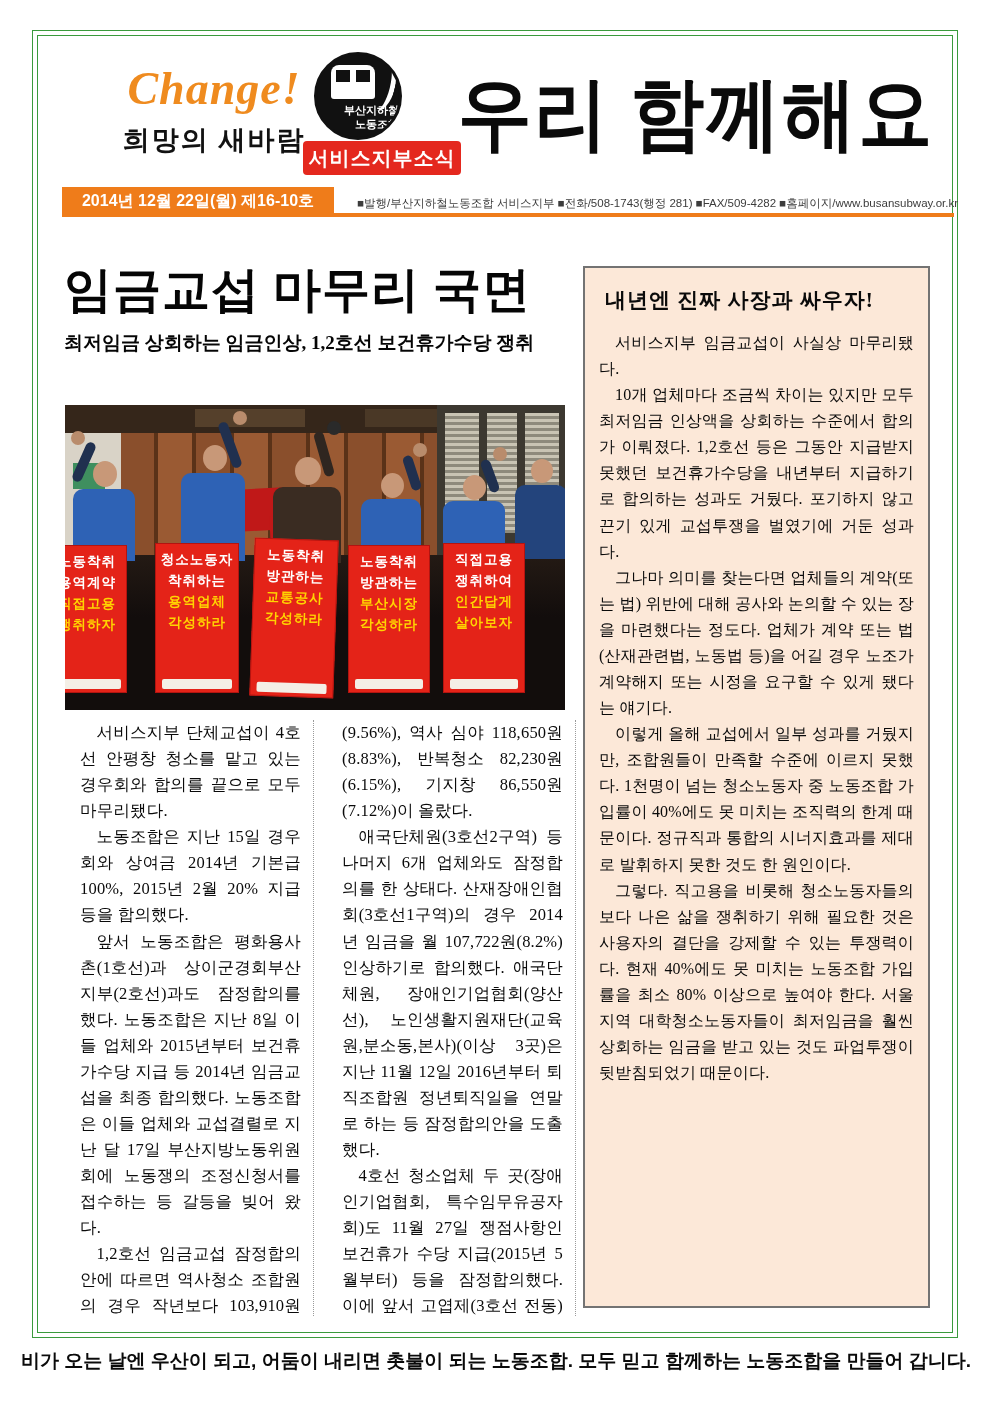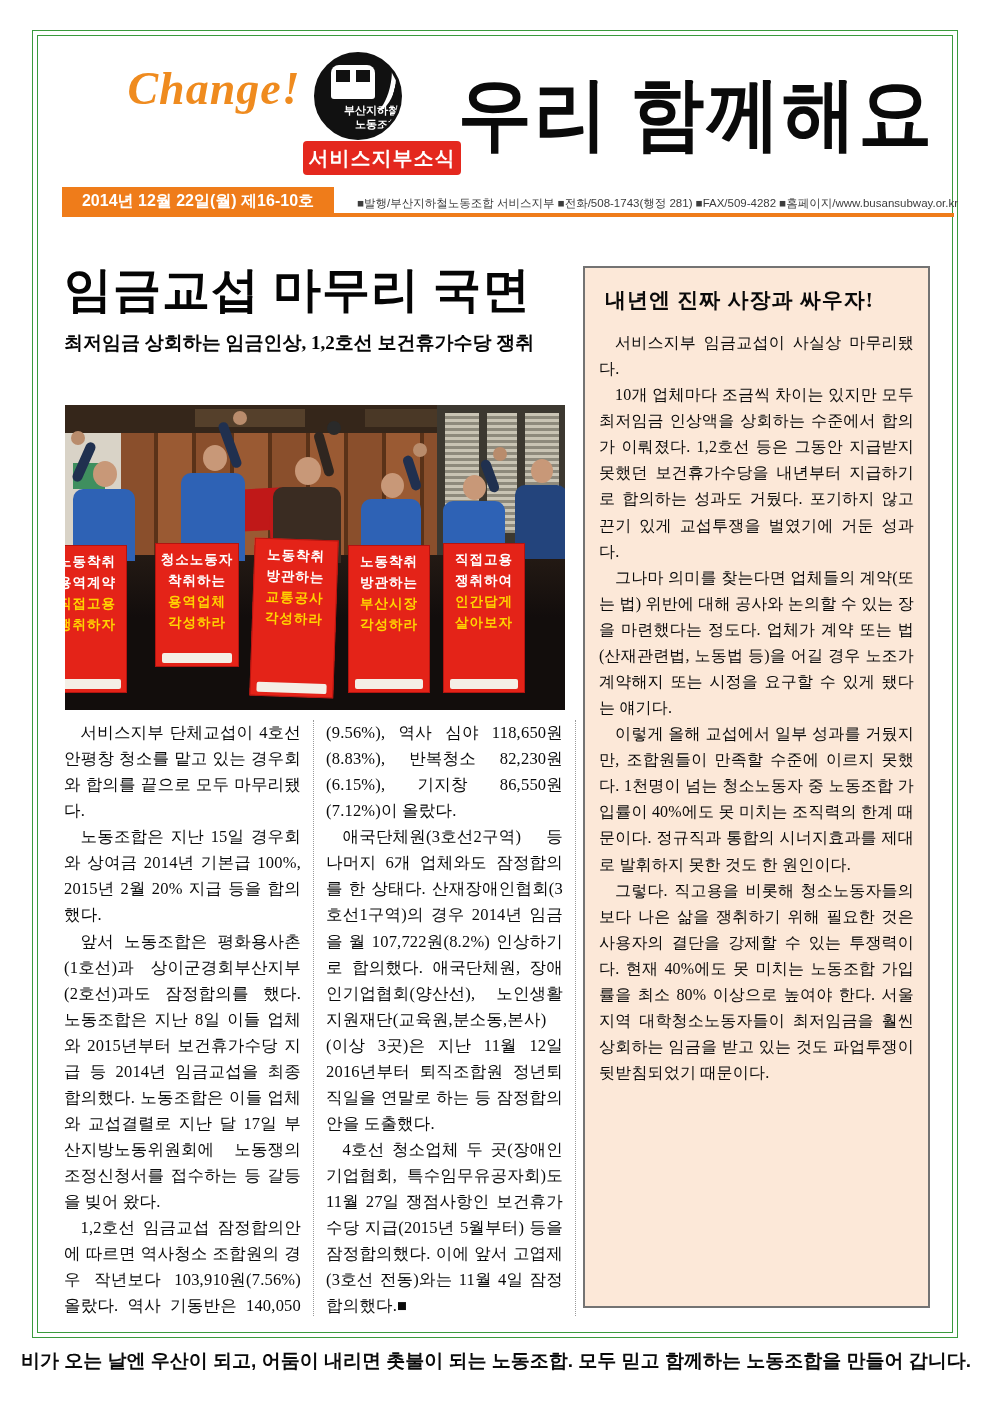--- a/index.html
+++ b/index.html
@@ -77,21 +77,21 @@
     align-items:center; padding-top:7px; box-shadow:0 0 0 1px #b31410 inset; }
   .sl { font-family:"Liberation Sans",sans-serif; font-weight:bold; font-size:13.5px;
     line-height:1.55; letter-spacing:1px; white-space:nowrap; }
   .sl.w { color:#ffffff; }
   .sl.y { color:#ffd400; }
   .sfoot { position:absolute; bottom:4px; left:8%; width:84%; height:10px; background:#f4efe6; border-radius:2px; }
 
   
   .col { position:absolute; top:720px; height:596px; width:250px; overflow:hidden;
     font-size:16.5px; line-height:1.58; color:#0a0a0a; text-align:justify; letter-spacing:0.2px; }
-  .col p { text-indent:1em; }
+  .col p { text-indent:1em;margin-left:16px; }
   .col p.cont { text-indent:0; }
   .col1 { left:64px; border-right:1px dotted #9a9a9a; padding-right:12px; }
   .col2 { left:326px; border-right:1px dotted #9a9a9a; padding-right:12px; }
 
   
   .side-box { position:absolute; left:583px; top:266px; width:347px; height:1042px;
     background:#fce8d8; border:2px solid #737373; padding:16px 14px 10px 14px; overflow:hidden; }
   .side-title { font-weight:bold; font-size:21px; color:#0a0a0a; margin:2px 0 16px 6px; letter-spacing:1px; }
   .side-box p { font-size:16px; line-height:1.63; color:#0a0a0a; text-align:justify;
     text-indent:1em; letter-spacing:0.2px; }
@@ -103,20 +103,21 @@
 </head>
 <body>
 
 <div class="page">
 
   <div class="frame-outer">
     <div class="frame-inner"></div>
   </div>
 
   <div class="change">Change!</div>
+  <div class="change-sub">희망의 새바람</div>
 
   <div class="union-logo">
     <div class="logo-swoosh"></div>
     <div class="train"></div>
     <div class="logo-text">
       <div>부산지하철</div>
       <div>노동조합</div>
     </div>
   </div>
 
@@ -173,21 +174,21 @@
     <div class="person-head" style="left:466px;top:54px;width:22px;height:24px;"></div>
     <div class="person-body" style="left:450px;top:80px;width:52px;height:74px;background:#23447c;"></div>
 
     <div class="sign" style="left:-18px;top:140px;width:80px;height:148px;">
       <div class="sl w">노동착취</div>
       <div class="sl w">용역계약</div>
       <div class="sl y">직접고용</div>
       <div class="sl y">쟁취하자</div>
       <div class="sfoot"></div>
     </div>
-    <div class="sign" style="left:90px;top:138px;width:84px;height:124px;">
+    <div class="sign" style="left:90px;top:138px;width:84px;height:150px;">
       <div class="sl w">청소노동자</div>
       <div class="sl w">착취하는</div>
       <div class="sl y">용역업체</div>
       <div class="sl y">각성하라</div>
       <div class="sfoot"></div>
     </div>
     <div class="sign" style="left:187px;top:134px;width:84px;height:158px;transform:rotate(2deg);">
       <div class="sl w">노동착취</div>
       <div class="sl w">방관하는</div>
       <div class="sl y">교통공사</div>

